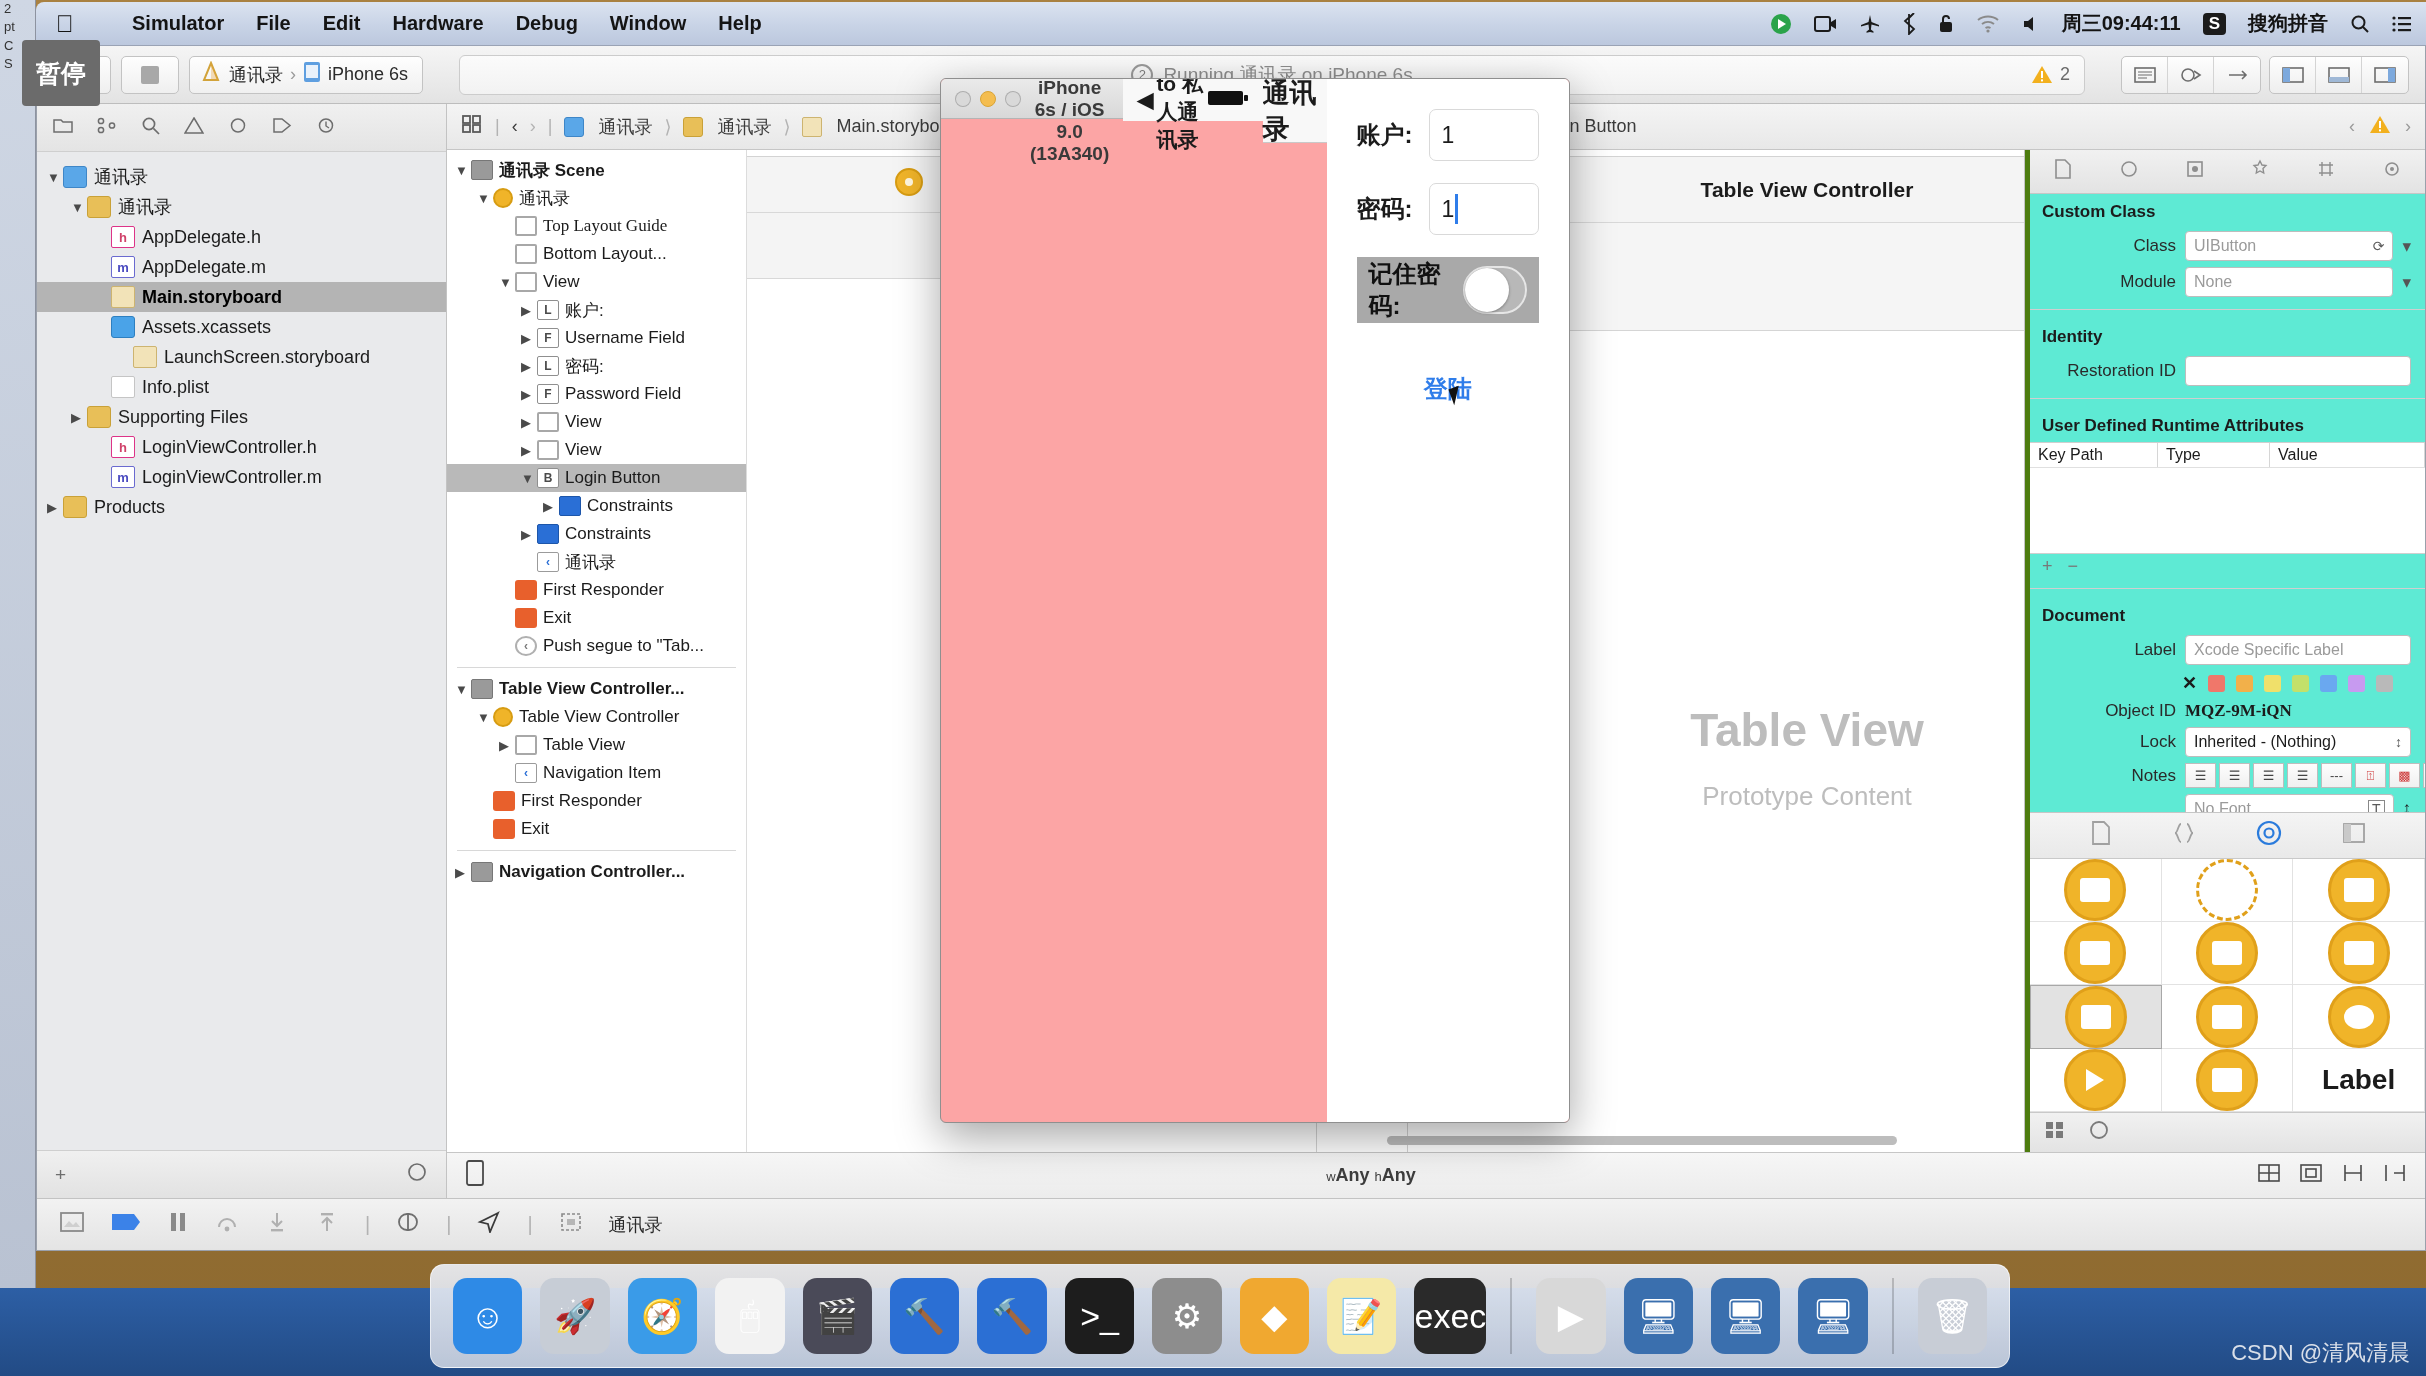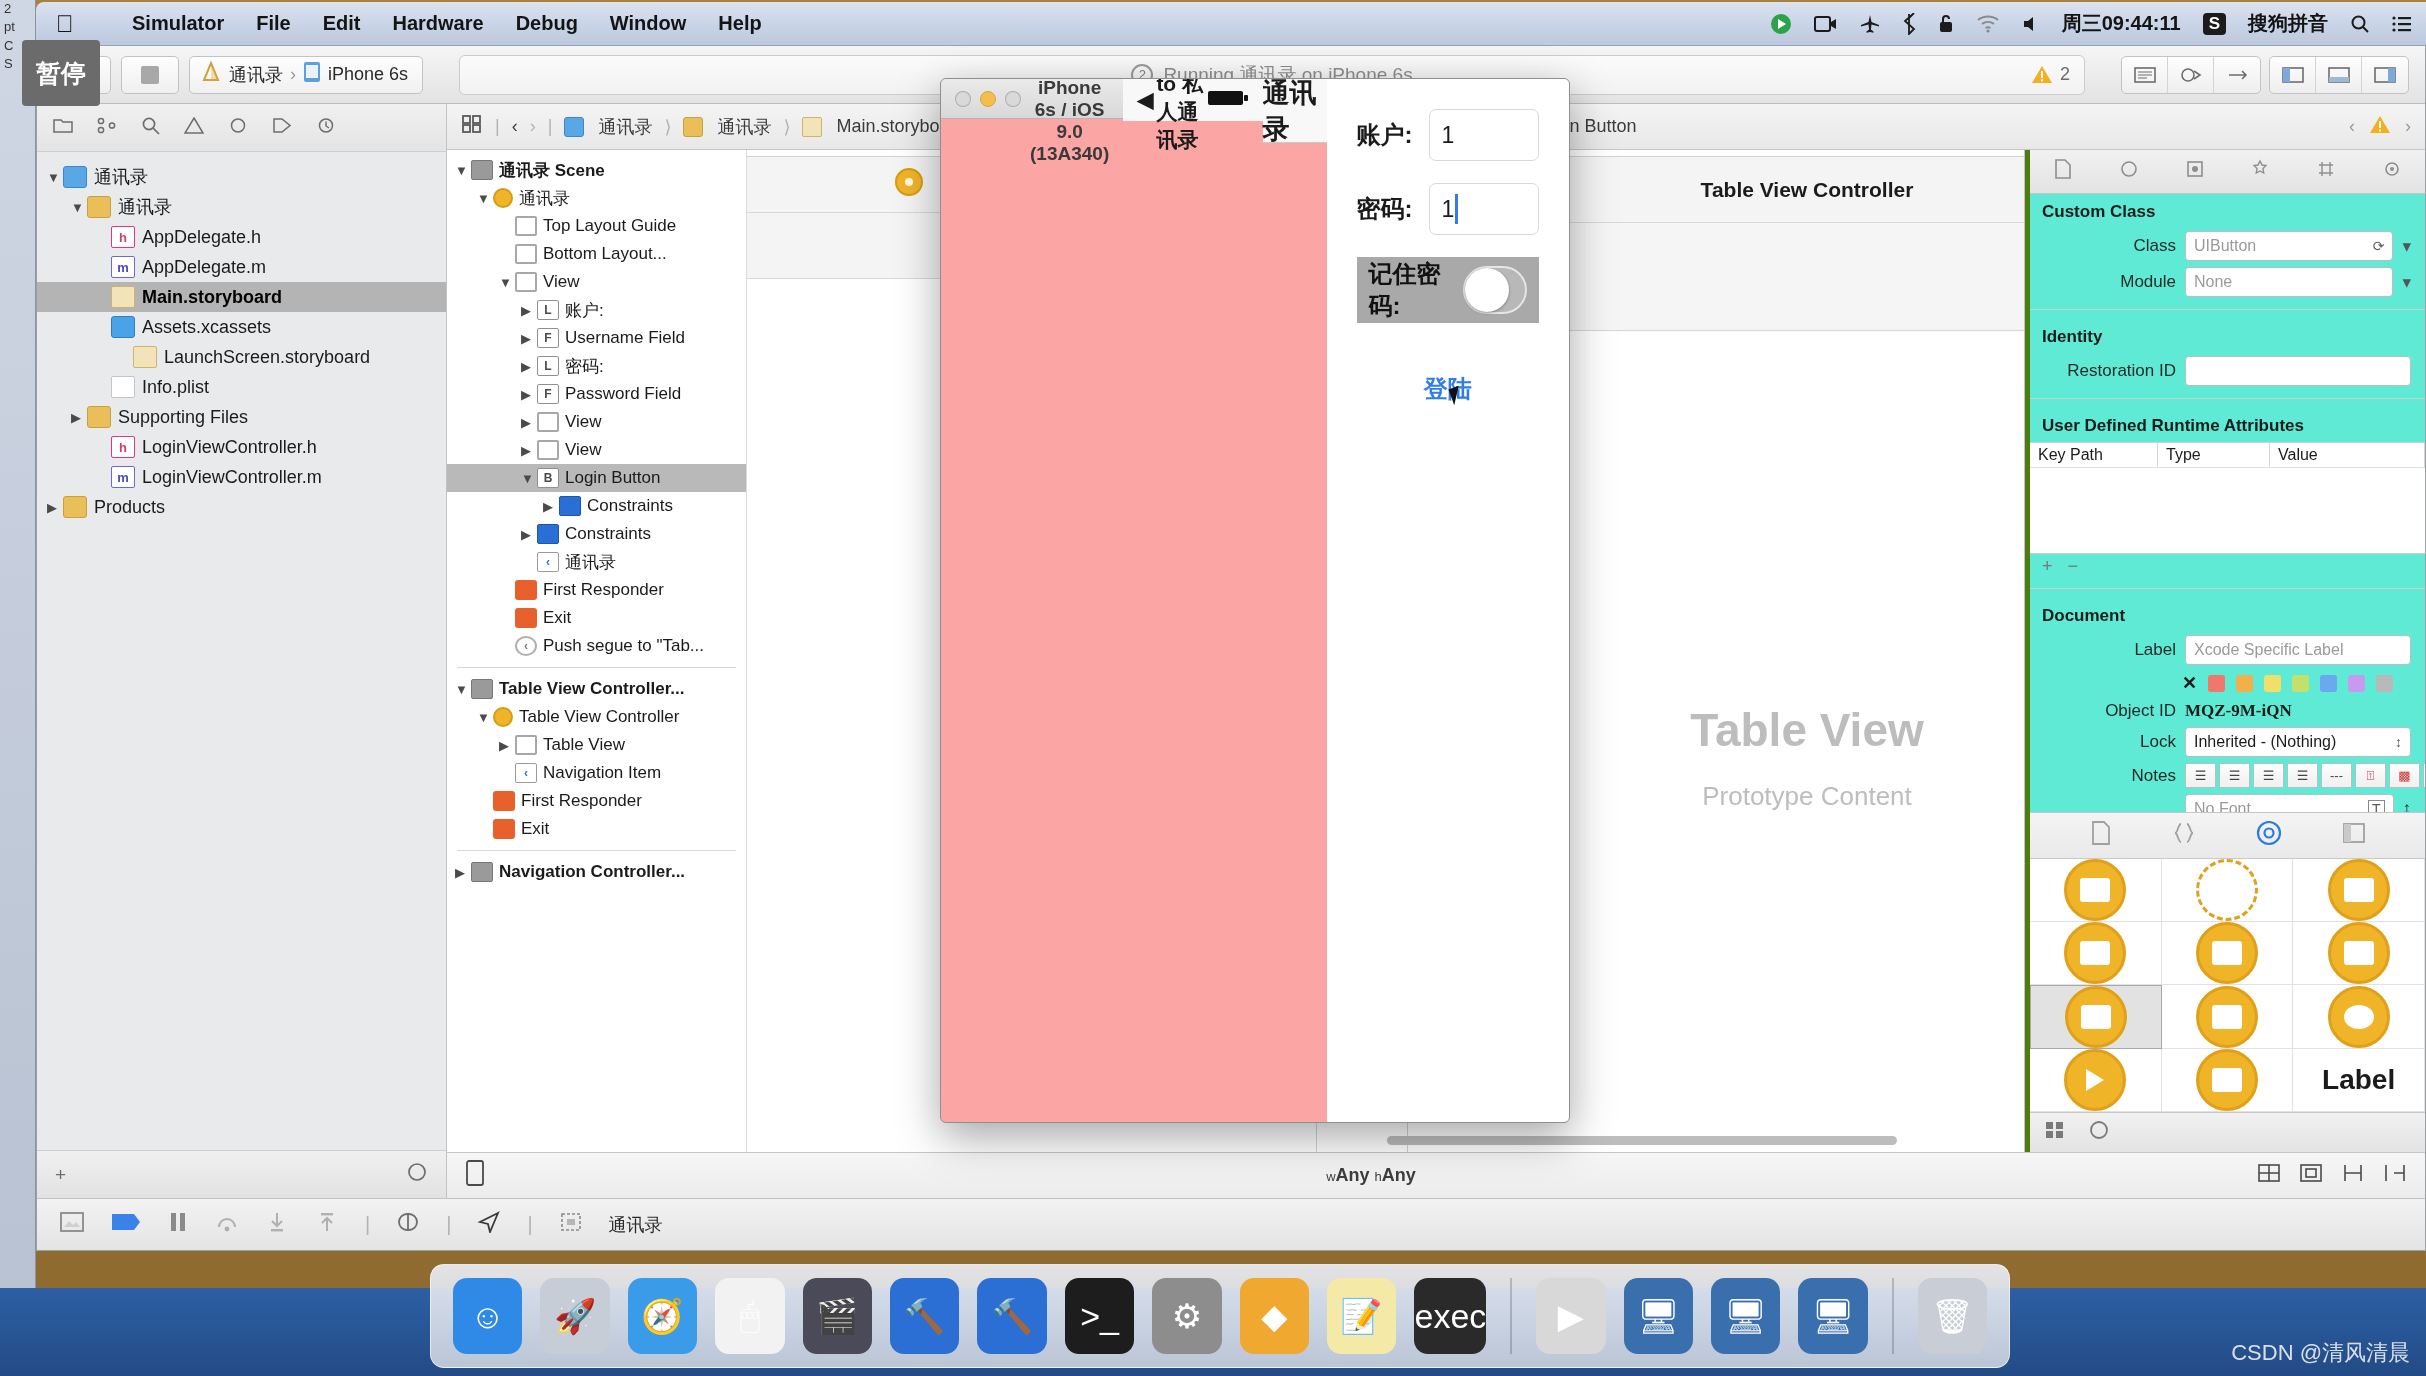--- a/index.html
+++ b/index.html
@@ -671,21 +671,21 @@
               <div class="orow bold" style="padding-left: 8px;">
                 <span class="tw">▼</span>
                 <span class="oic vc"></span>
                 <span class="lbl">通讯录 Scene</span>
               </div>
               <div class="orow" style="padding-left: 30px;">
                 <span class="tw">▼</span>
                 <span class="oic circ"></span>
                 <span class="lbl">通讯录</span>
               </div>
-              <div class="orow" style="padding-left: 52px;">
+              <div class="orow" style="padding-left: 52px; font-family: Liberation Serif, serif;">
                 <span class="tw"></span>
                 <span class="oic sq"></span>
                 <span class="lbl">Top Layout Guide</span>
               </div>
               <div class="orow" style="padding-left: 52px;">
                 <span class="tw"></span>
                 <span class="oic sq"></span>
                 <span class="lbl">Bottom Layout...</span>
               </div>
               <div class="orow" style="padding-left: 52px;">

